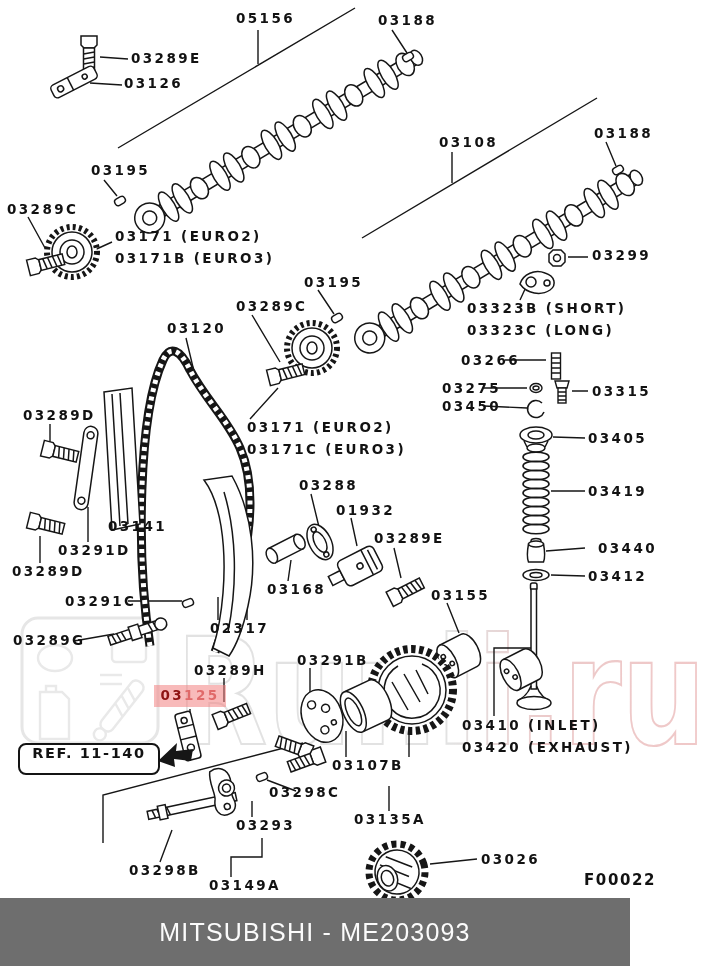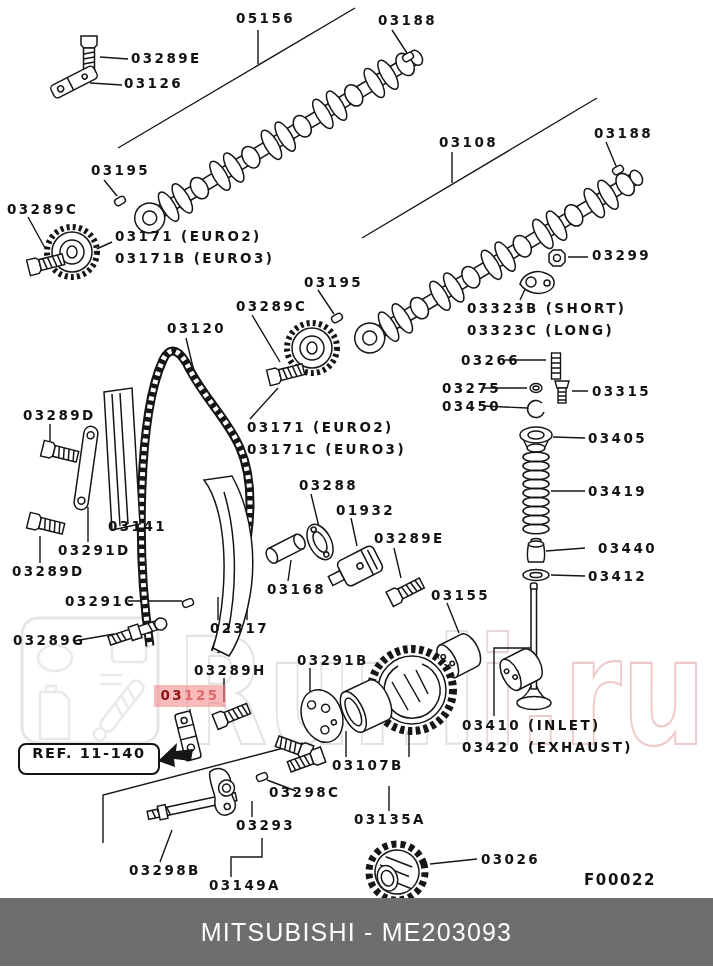--- a/index.html
+++ b/index.html
@@ -12,21 +12,21 @@
   .hl-label{position:absolute;left:154px;top:685px;width:72px;height:22px;
             background:rgba(242,130,130,0.55);display:flex;align-items:center;
             justify-content:center;font:700 13.5px "DejaVu Sans",sans-serif;
             letter-spacing:2.4px;line-height:1;}
   .hl-label .strong{color:#8e1414;}
   .hl-label .rest{color:#e06a6a;}
   .ref-box{position:absolute;left:18px;top:743px;width:138px;height:28px;
            background:#fff;border:2.5px solid #141414;border-radius:8px;
            display:flex;justify-content:center;
            font:700 14.5px "DejaVu Sans",sans-serif;letter-spacing:1.6px;color:#121212;}
-  .footer{position:absolute;left:0;top:898px;width:713px;height:68px;background:#6e6e6e;
+  .footer{position:absolute;left:0;top:898px;width:630px;height:68px;background:#6e6e6e;
           display:flex;align-items:center;justify-content:center;gap:54px;
           font:400 25px "Liberation Sans",sans-serif;letter-spacing:1.2px;color:#fbfbfb;}
   svg text{font-family:"DejaVu Sans",sans-serif;}
 </style>
 </head>
 <body>
 
 <div id="stage">
 
   <svg id="artsvg" width="713" height="898" viewBox="0 0 713 898">

